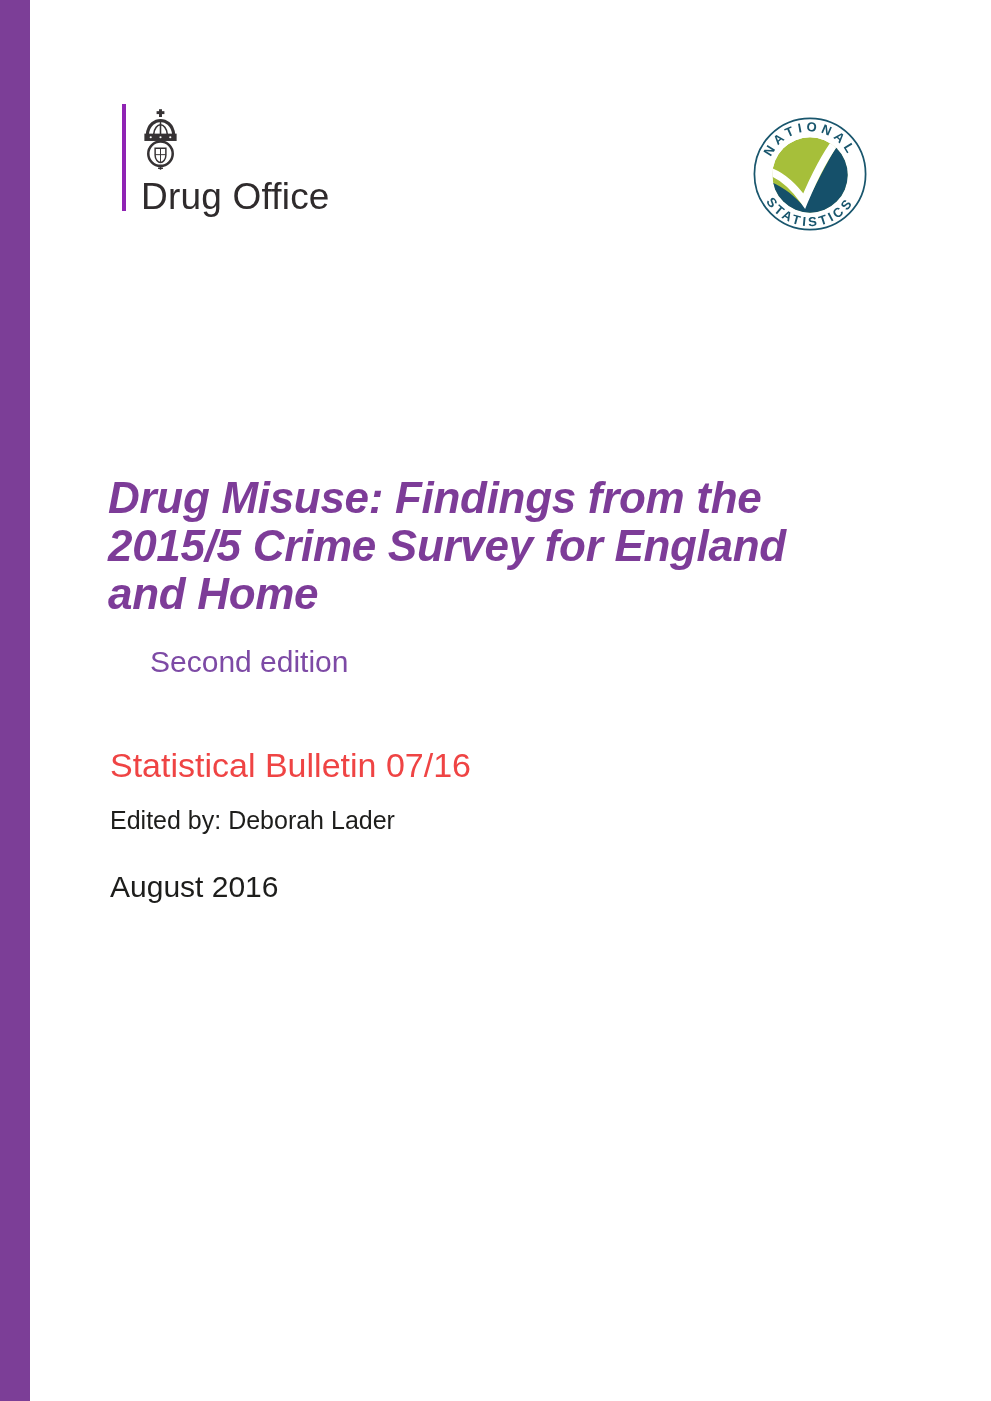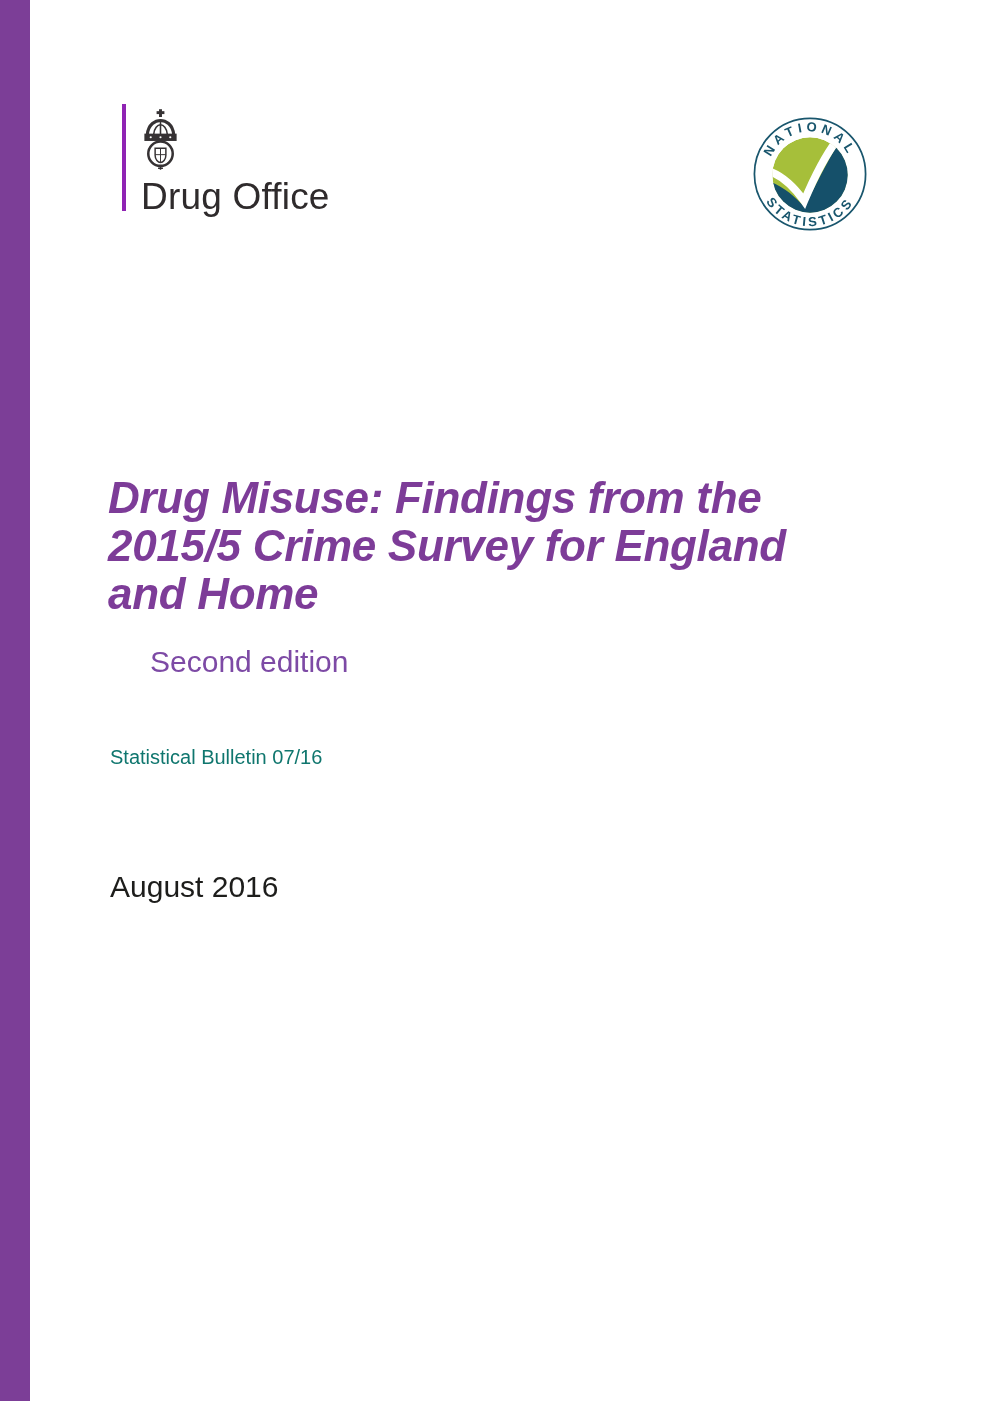--- a/index.html
+++ b/index.html
@@ -30,21 +30,21 @@
     font-style:italic;
   }
   .title span{display:block;}
   .subtitle{
     position:absolute;left:108px;top:645px;font-size:30px;line-height:34px;
     color:#7d4aa5;
     margin-left:42px;
   }
 
   
-  .meta-bulletin{position:absolute;left:110px;top:746px;font-size:20px;color:#0f766e;}
+  .meta-bulletin{position:absolute;left:110px;top:746px;font-size:34px;color:#ef4444;}
   .meta-edited{position:absolute;left:110px;top:806px;font-size:25px;color:#1d1d1b;}
   .meta-date{position:absolute;left:110px;top:870px;font-size:30px;color:#1d1d1b;}
 </style>
 </head>
 <body>
 
 <div class="page">
 
   <div class="accent-bar"></div>
 
@@ -96,15 +96,16 @@
 
   <h1 class="title">
     <span>Drug Misuse: Findings from the</span>
     <span>2015/5 Crime Survey for England</span>
     <span>and Home</span>
   </h1>
 
   <div class="subtitle">Second edition</div>
 
   <div class="meta-bulletin">Statistical Bulletin 07/16</div>
+  <div class="meta-edited">Edited by: Deborah Lader</div>
   <div class="meta-date">August 2016</div>
 
 </div>
 
 </body></html>

